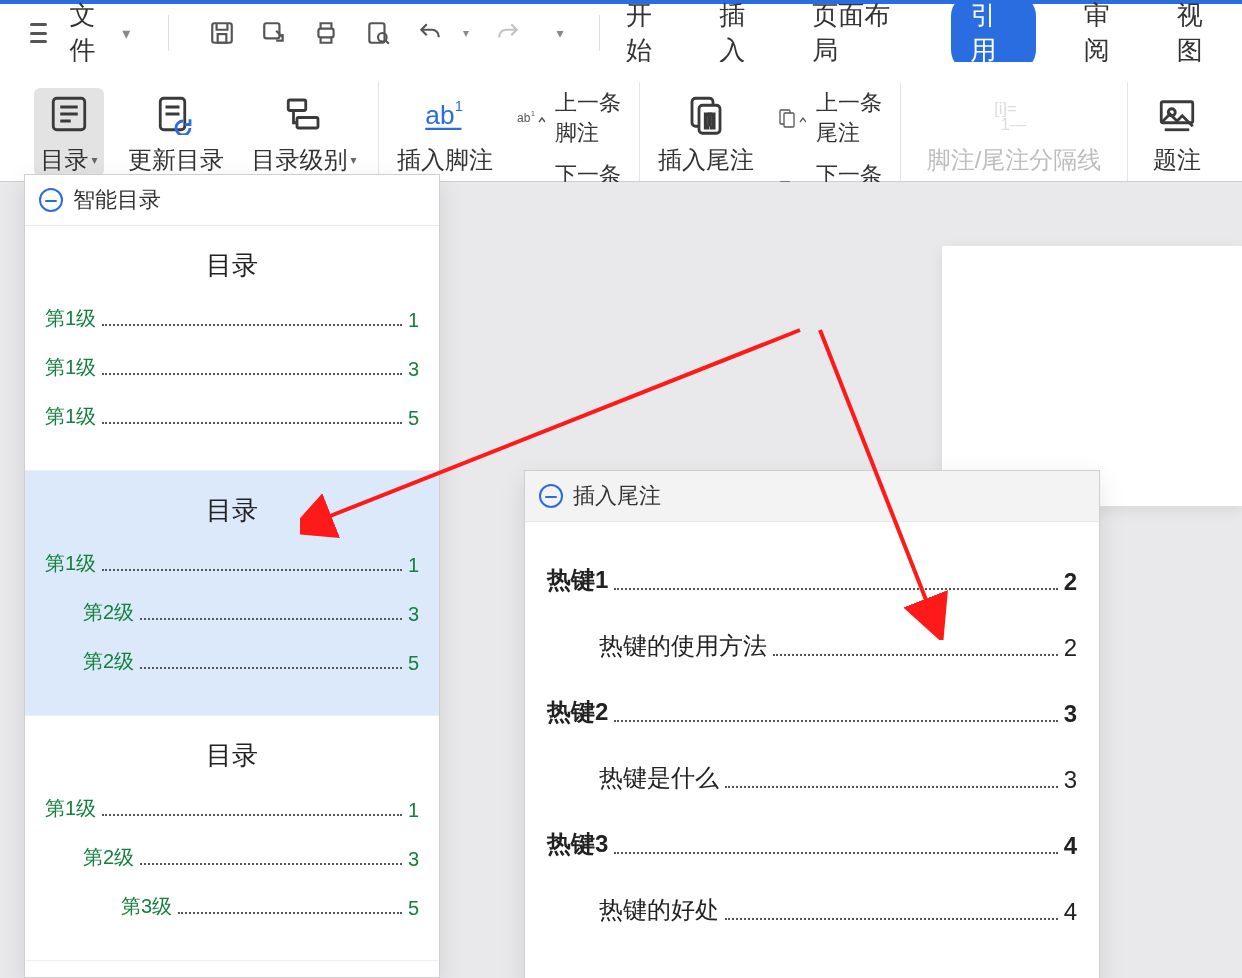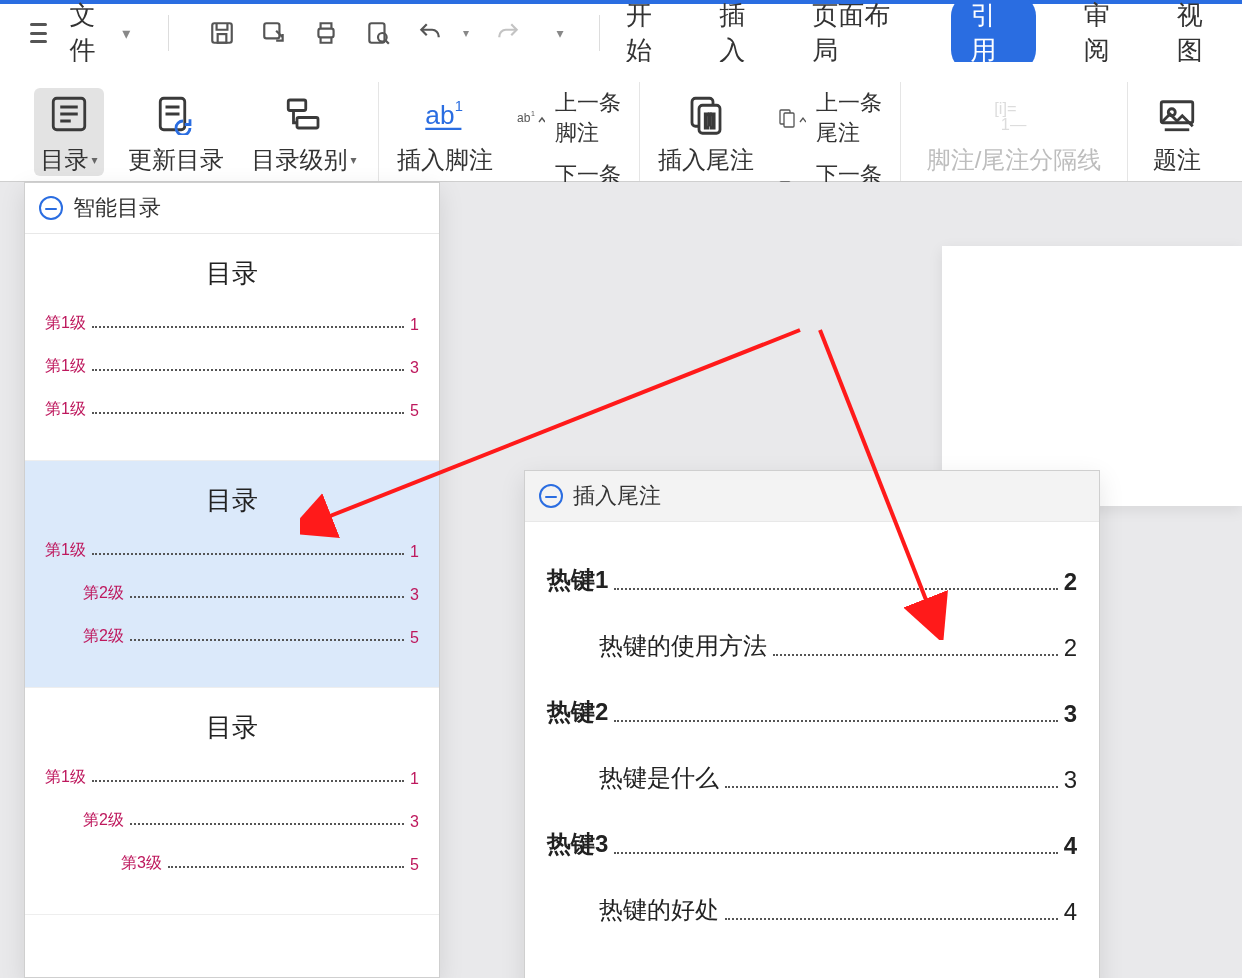--- a/index.html
+++ b/index.html
@@ -43,32 +43,32 @@
 
   .r-stack { display:flex; flex-direction:column; gap:12px; justify-content:center; }
   .r-stack-row { display:flex; align-items:center; gap:10px; font-size:22px; color:#333; }
   .r-stack-row .sic { width:30px; height:22px; display:flex; align-items:center; justify-content:center; }
 
   .canvas { position:absolute; left:0; top:182px; right:0; bottom:0; background:#e9e9eb; }
   .doc-page { position:absolute; right:0; top:64px; width:300px; height:260px; background:#fff; box-shadow:0 4px 14px rgba(0,0,0,.08); }
 
   
   .toc-dropdown {
-    position:absolute; left:24px; top:182px; width:416px; bottom:0;
+    position:absolute; left:24px; top:174px; width:416px; bottom:0;
     background:#ffffff; border:1px solid #cfcfcf; box-shadow:0 8px 24px rgba(0,0,0,.10);
     display:flex; flex-direction:column;
   }
   .dd-header { display:flex; align-items:center; gap:10px; padding:10px 14px; font-size:22px; color:#333; border-bottom:1px solid #e8e8e8; background:#fff; }
   .dd-header .circ-icon { width:24px; height:24px; border:2px solid #2a6de1; border-radius:50%; position:relative; }
   .dd-header .circ-icon::before { content:""; position:absolute; left:4px; top:10px; width:12px; height:2px; background:#2a6de1; border-radius:2px; }
   .dd-scroll { overflow-y:auto; flex:1; }
   .dd-preview { padding:14px 20px 18px; border-bottom:1px solid #eee; }
   .dd-preview.selected { background:#dbe9fa; }
   .dd-title { text-align:center; font-size:26px; color:#222; margin:8px 0 20px; }
-  .toc-line { display:flex; align-items:flex-end; font-size:16px; color:#be185d; margin:22px 0; }
+  .toc-line { display:flex; align-items:flex-end; font-size:20px; color:#15803d; margin:22px 0; }
   .toc-line .lbl { white-space:nowrap; }
   .toc-line .dots { flex:1; border-bottom:2px dotted #555; margin:0 6px 6px 6px; }
   .toc-line .pg { white-space:nowrap; }
   .indent-1 { padding-left:38px; }
   .indent-2 { padding-left:76px; }
 
   
   .recog-panel {
     position:absolute; left:524px; top:470px; width:576px;
     background:#fff; border:1px solid #cfcfcf; box-shadow:0 8px 24px rgba(0,0,0,.10);

